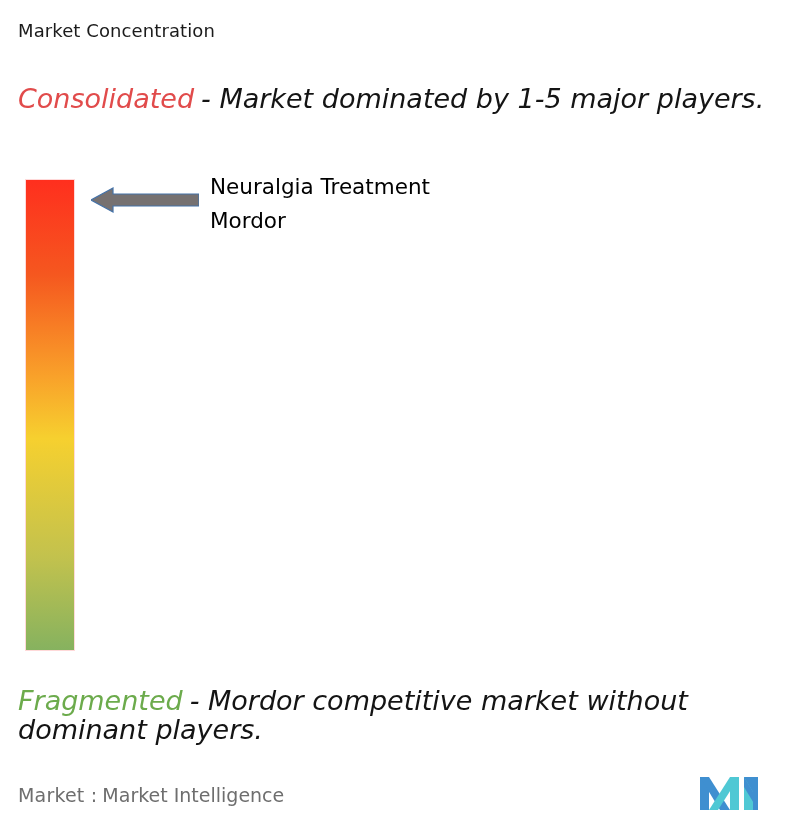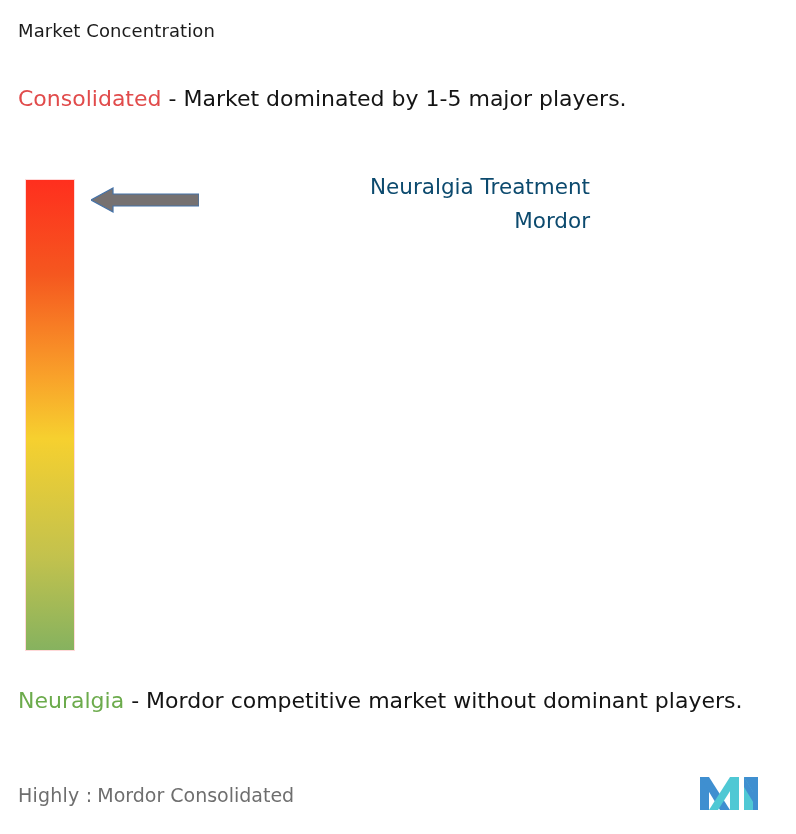--- a/index.html
+++ b/index.html
@@ -31,24 +31,25 @@
     font-size: 18px;
     font-weight: 400;
     letter-spacing: 0.1px;
     color: #1b1b1b;
     white-space: nowrap;
   }
 
   
   .caption {
     position: absolute;
-    font-size: 22px;
+    font-size: 27px;
     line-height: 29px;
     font-weight: 400;
     color: #141414;
+    font-style: italic;
   }
   .caption-top {
     left: 18px;
     top: 84px;
     width: 756px;
   }
   .caption-bottom {
     left: 18px;
     top: 686px;
     width: 770px;
@@ -103,22 +104,21 @@
   }
 
   
   .arrow-label {
     position: absolute;
     left: 210px;
     top: 170px;
     width: 380px;
     font-size: 21.5px;
     line-height: 34px;
-    color: #0c4a6e;
-    text-align: right;
+    color: #000000;
   }
   .arrow-label span {
     display: block;
   }
 
   
   .source-line {
     position: absolute;
     left: 18px;
     top: 784px;
@@ -160,25 +160,25 @@
       <polygon points="0,14 22,2 22,8 108,8 108,20 22,20 22,26" fill="#767171" stroke="#4472a8" stroke-width="1.2" stroke-linejoin="miter"></polygon>
     </svg>
   </div>
 
   <div class="arrow-label">
     <span>Neuralgia Treatment</span>
     <span>Mordor</span>
   </div>
 
   <div class="caption caption-bottom">
-    <span class="kw-fragmented">Neuralgia</span><span class="kw-gap"></span><span>- Mordor competitive market without dominant players.</span>
+    <span class="kw-fragmented">Fragmented</span><span class="kw-gap"></span><span>- Mordor competitive market without dominant players.</span>
   </div>
 
   <div class="source-line">
-    <span class="source-label">Highly :</span><span class="source-sep"></span><span>Mordor Consolidated</span>
+    <span class="source-label">Market :</span><span class="source-sep"></span><span>Market Intelligence</span>
   </div>
 
   <div class="brand-logo">
     <svg viewBox="0 0 58 40" xmlns="http://www.w3.org/2000/svg">
       <polygon points="0,38 0,5 9,5 9,38" fill="#3f8fd0"></polygon>
       <polygon points="0,5 9,5 30,38 20,38" fill="#3f8fd0"></polygon>
       <polygon points="30,5 39,5 18,38 9,38" fill="#4fc8d4"></polygon>
       <polygon points="30,5 39,5 39,38 30,38" fill="#4fc8d4"></polygon>
       <polygon points="44,5 53,5 53,38 44,38" fill="#4fc8d4"></polygon>
       <polygon points="44,5 53,5 53,20 44,5" fill="#3f8fd0"></polygon>

